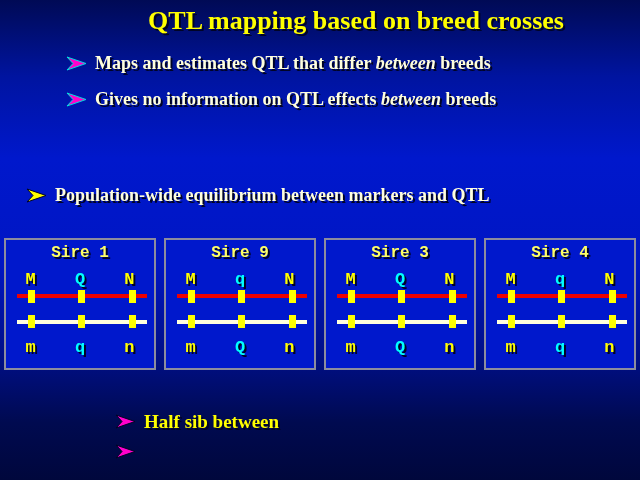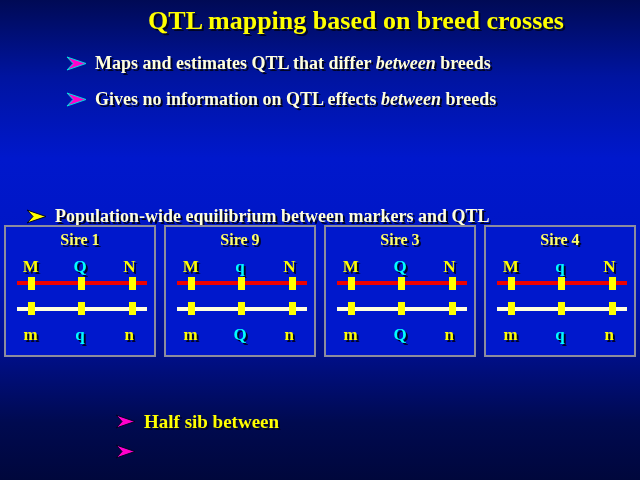--- a/index.html
+++ b/index.html
@@ -62,25 +62,26 @@
     height: 16px;
     flex: none;
     margin-right: 7px;
   }
   .arrow svg { display: block; }
 
   
   #sire-row {
     position: absolute;
     left: 4px;
-    top: 225px;
+    top: 238px;
     width: 632px;
     height: 132px;
     display: flex;
     justify-content: space-between;
+    font-family: Liberation Mono, monospace;
   }
   .sire-box {
     position: relative;
     width: 152px;
     height: 132px;
     box-sizing: border-box;
     border: 2px solid #8c8c9e;
     background: #0018cc;
   }
   .sire-label {
@@ -154,21 +155,21 @@
       <svg width="22" height="16" viewBox="0 0 22 16">
         <path d="M1 1 L20 7.5 L1 14 L7 7.5 Z" fill="#ff00cc" stroke="#00dddd" stroke-width="1"></path>
       </svg>
     </span>
     <span class="bullet-text shadowed" style="font-size:18px;">
       <span class="cream">Gives no information on QTL effects </span><span class="cream ital">between</span><span class="cream"> breeds</span>
     </span>
   </div>
 
 
-  <div class="bullet-row" style="top:206px; left:26px;">
+  <div class="bullet-row" style="top:185px; left:26px;">
     <span class="arrow">
       <svg width="22" height="16" viewBox="0 0 22 16">
         <path d="M1 1 L20 7.5 L1 14 L7 7.5 Z" fill="#ffff00" stroke="#000426" stroke-width="1"></path>
       </svg>
     </span>
     <span class="bullet-text shadowed cream" style="font-size:18px;">Population-wide equilibrium between markers and QTL</span>
   </div>
 
   <div id="sire-row">
 

